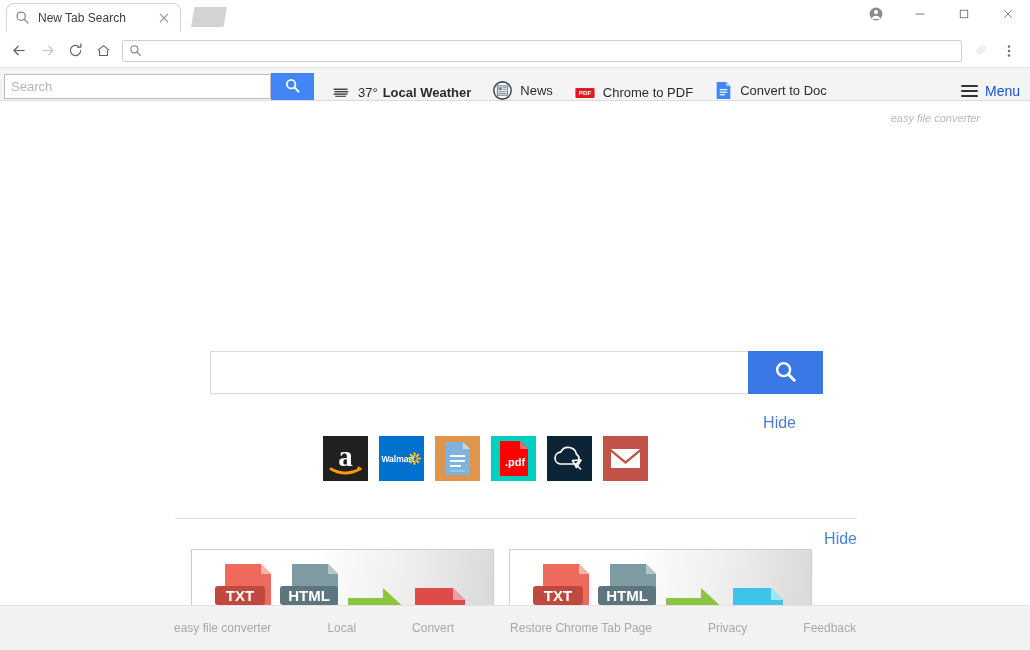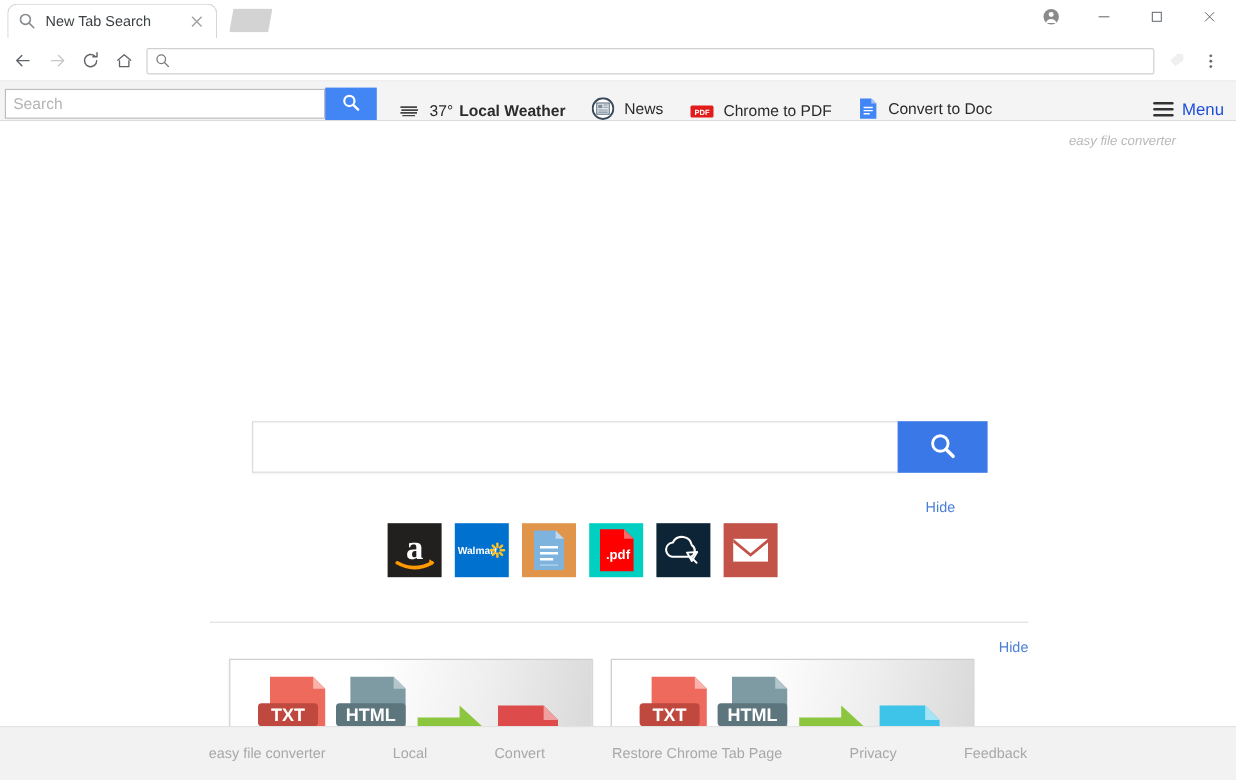--- a/index.html
+++ b/index.html
@@ -162,21 +162,21 @@
   }
   .bigsearch-btn {
     width: 75px; height: 43px;
     background: #3b78e7;
     border: none;
     display: flex; align-items: center; justify-content: center;
     cursor: pointer;
   }
 
   .hide-link {
-    font-size: 12px;
+    font-size: 16px;
     color: #4a7fd4;
     cursor: pointer;
     text-decoration: none;
   }
   .hide-row-1 {
     position: absolute;
     left: 0; top: 63px;
     width: 613px;
     text-align: right;
     padding-right: 27px;

